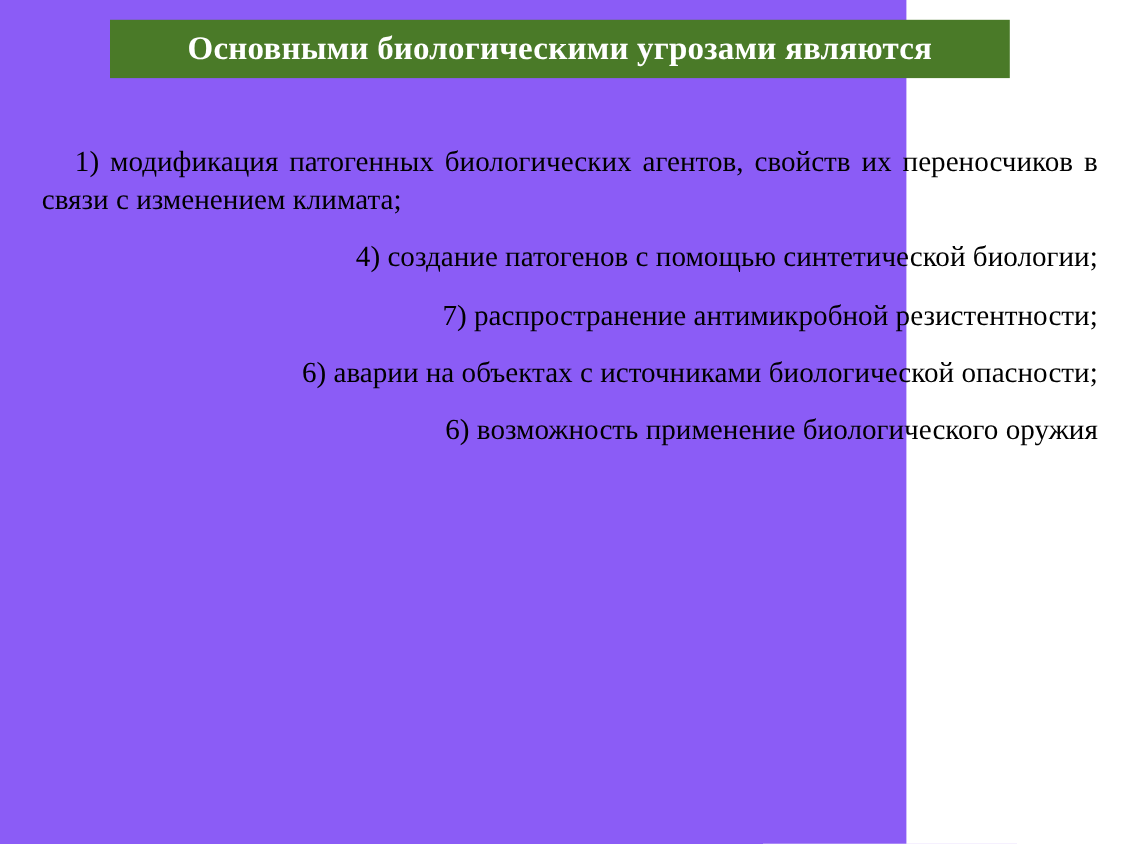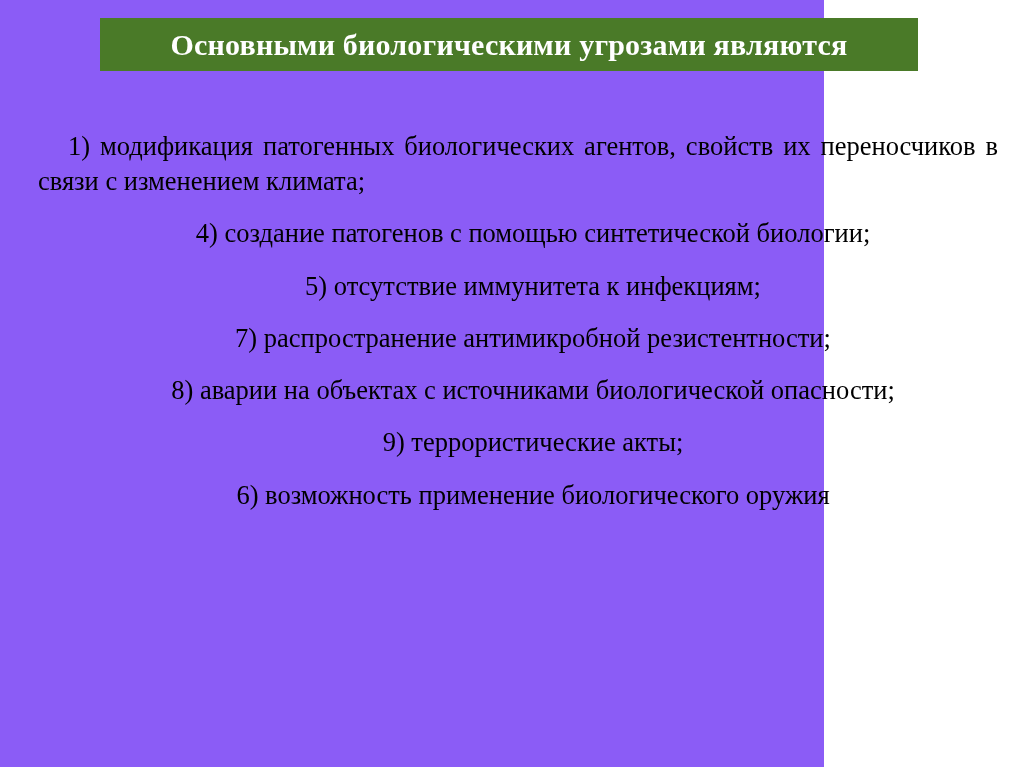--- a/index.html
+++ b/index.html
@@ -55,35 +55,33 @@
     line-height: 1.33;
     color: #000000;
     margin: 0 0 17px 0;
     text-align: justify;
     text-indent: 30px;
   }
   .para.last {
     margin-bottom: 0;
   }
   .para.nojust {
-    text-align: center;
+    text-align: right;
   }
 </style>
 </head>
 <body>
 
 <div class="slide">
 
   <div class="title-bar">
     <span class="title-text">Основными биологическими угрозами являются</span>
   </div>
 
   <div class="content">
     <p class="para">1) модификация патогенных биологических агентов, свойств их переносчиков в связи с изменением климата;</p>
     <p class="para nojust">4) создание патогенов с помощью синтетической биологии;</p>
-    <p class="para nojust">5) отсутствие иммунитета к инфекциям;</p>
     <p class="para nojust">7) распространение антимикробной резистентности;</p>
-    <p class="para nojust">8) аварии на объектах с источниками биологической опасности;</p>
-    <p class="para nojust">9) террористические акты;</p>
+    <p class="para nojust">6) аварии на объектах с источниками биологической опасности;</p>
     <p class="para nojust last">6) возможность применение биологического оружия</p>
   </div>
 
 </div>
 
 </body></html>

